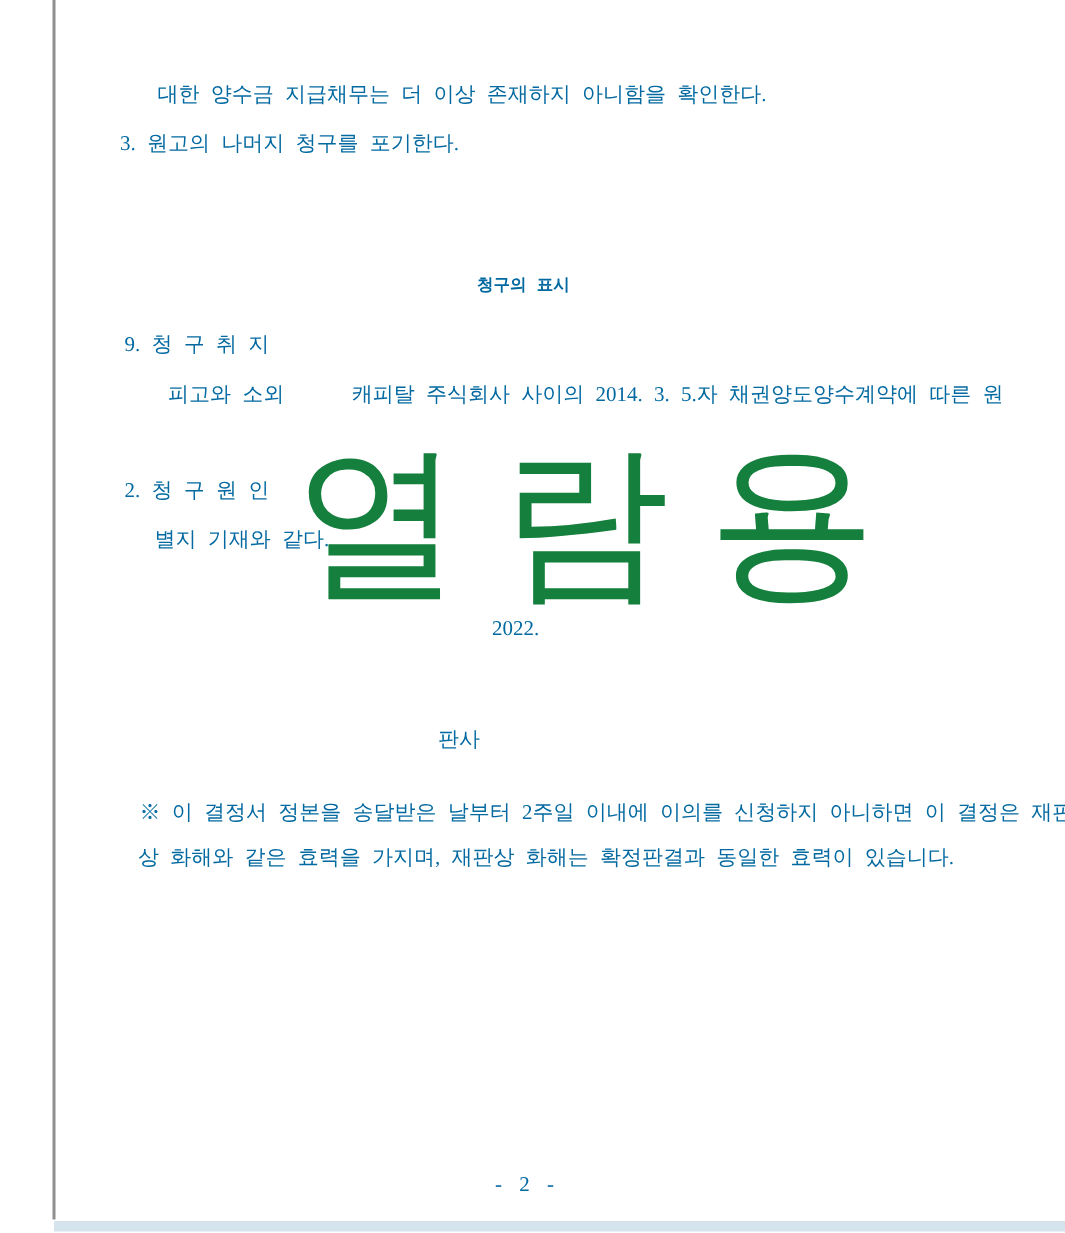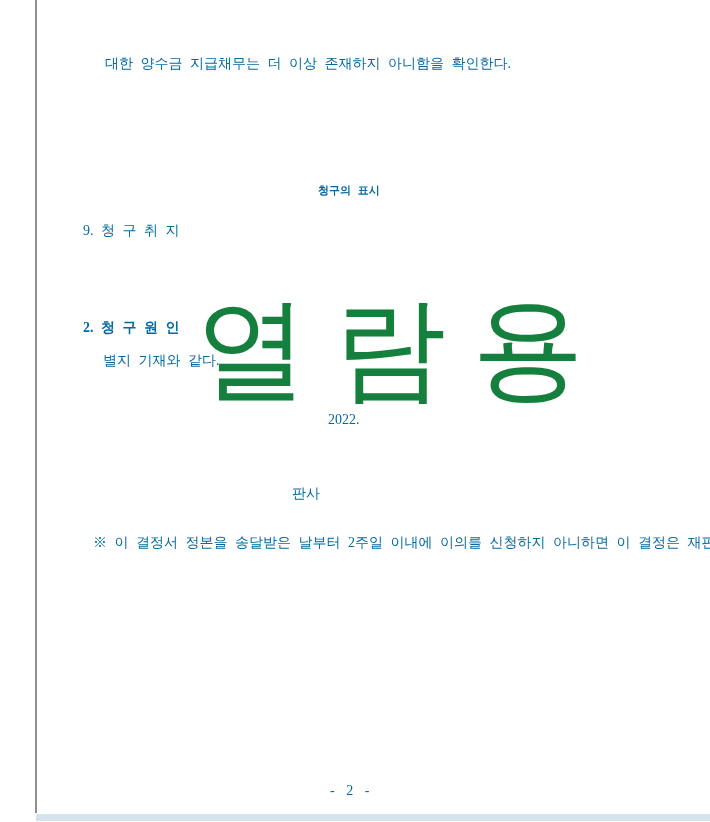--- a/index.html
+++ b/index.html
@@ -49,55 +49,58 @@
     z-index: 1;
     line-height: 1.2;
   }
   .l-order-cont   { left: 105px; top: 56px; }
   .l-order-3      { left: 80px;  top: 89px; }
   .l-order-4      { left: 80px;  top: 121px; }
   .l-claims-title { left: 318px; top: 184px; font-weight: bold; font-size: 11px; }
   .l-purpose-head { left: 83px;  top: 223px; }
   .l-purpose-1    { left: 112px; top: 256px; }
   .l-purpose-2    { left: 97px;  top: 288px; }
-  .l-cause-head   { left: 83px;  top: 320px; font-weight: bold; }
+  .l-cause-head   { left: 83px;  top: 320px; }
   .l-cause-text   { left: 103px; top: 353px; }
   .l-date         { left: 328px; top: 412px; }
   .l-judge        { left: 292px; top: 486px; }
   .l-notice-1     { left: 93px;  top: 535px; }
   .l-notice-2     { left: 92px;  top: 565px; }
   .l-page-num     { left: 330px; top: 783px; letter-spacing: 2px; }
 </style>
 </head>
 <body>
 
 <div class="page">
 
   <div class="scan-edge"></div>
 
   <div class="watermark">열람용</div>
 
   <div class="line l-order-cont">대한 양수금 지급채무는 더 이상 존재하지 아니함을 확인한다.</div>
 
+  <div class="line l-order-3">3. 원고의 나머지 청구를 포기한다.</div>
 
 
   <div class="line l-claims-title">청구의 표시</div>
 
   <div class="line l-purpose-head">9. 청 구 취 지</div>
 
+  <div class="line l-purpose-1">피고와 소외      캐피탈 주식회사 사이의 2014. 3. 5.자 채권양도양수계약에 따른 원</div>
 
 
   <div class="line l-cause-head">2. 청 구 원 인</div>
 
   <div class="line l-cause-text">별지 기재와 같다.</div>
 
   <div class="line l-date">2022.</div>
 
   <div class="line l-judge">판사</div>
 
   <div class="line l-notice-1">※ 이 결정서 정본을 송달받은 날부터 2주일 이내에 이의를 신청하지 아니하면 이 결정은 재판</div>
 
+  <div class="line l-notice-2">상 화해와 같은 효력을 가지며, 재판상 화해는 확정판결과 동일한 효력이 있습니다.</div>
 
   <div class="line l-page-num">- 2 -</div>
 
   <div class="footer-band"></div>
 
 </div>
 
 </body></html>

